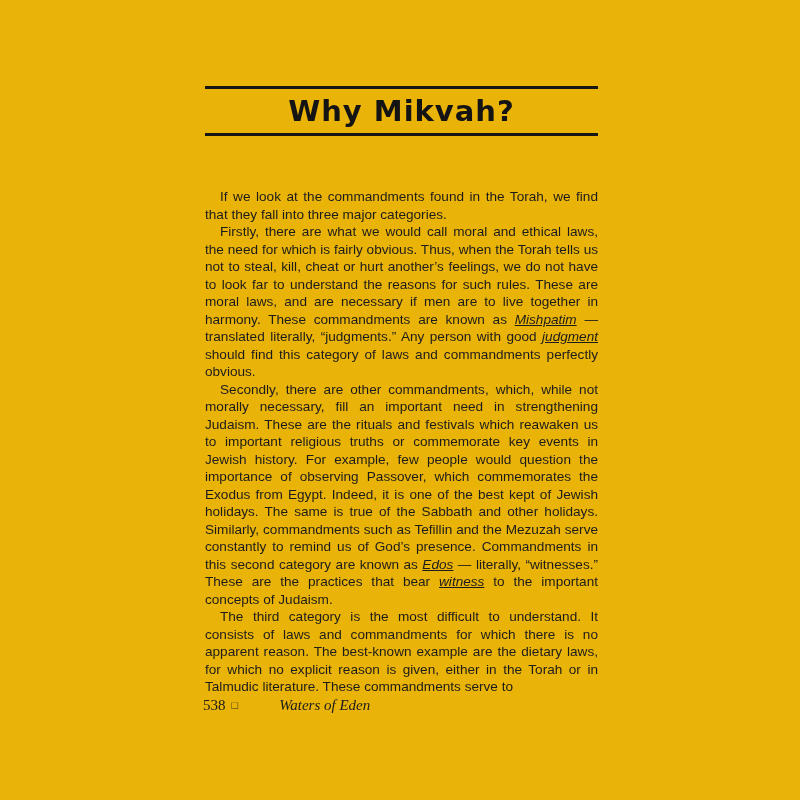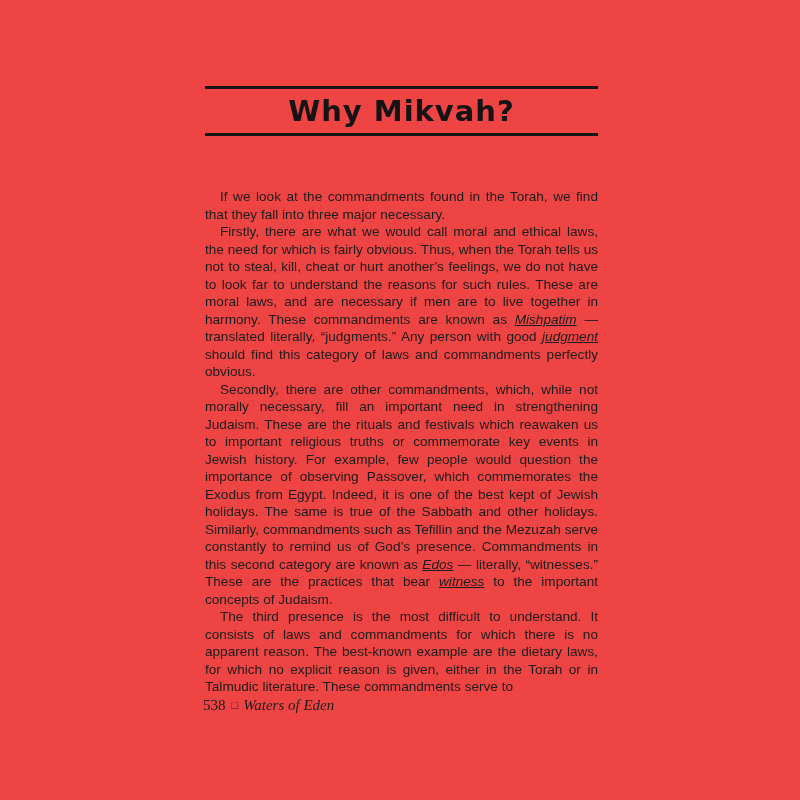--- a/index.html
+++ b/index.html
@@ -4,21 +4,21 @@
 <style>
   html, body {
     margin: 0;
     padding: 0;
     background: #ffffff;
   }
   .page {
     position: relative;
     width: 800px;
     height: 800px;
-    background: #ef4444;
+    background: #eab308;
     overflow: hidden;
     font-family: "Liberation Sans", sans-serif;
     color: #1b1b1b;
   }
   .content {
     position: absolute;
     left: 205px;
     top: 86px;
     width: 393px;
   }
@@ -64,35 +64,36 @@
   .page-footer .sep {
     display: inline-block;
     margin: 0 5px 0 6px;
     font-size: 11px;
     position: relative;
     top: -1px;
     color: #2a2a2a;
   }
   .page-footer .book {
     font-style: italic;
+    margin-left: 36px;
   }
 </style>
 </head>
 <body>
 
 <div class="page">
   <div class="content">
     <div class="title-block">
       <div class="rule"></div>
       <h1 class="chapter-title">Why Mikvah?</h1>
       <div class="rule"></div>
     </div>
     <div class="body-text">
-        <p><span>If we look at the commandments found in the Torah, we find that they fall into three major necessary.</span></p>
+        <p><span>If we look at the commandments found in the Torah, we find that they fall into three major categories.</span></p>
         <p><span>Firstly, there are what we would call moral and ethical laws, the need for which is fairly obvious. Thus, when the Torah tells us not to steal, kill, cheat or hurt another’s feelings, we do not have to look far to understand the reasons for such rules. These are moral laws, and are necessary if men are to live together in harmony. These commandments are known as </span><em>Mishpatim</em><span> — translated literally, “judgments.” Any person with good </span><em>judgment</em><span> should find this category of laws and commandments perfectly obvious.</span></p>
         <p><span>Secondly, there are other commandments, which, while not morally necessary, fill an important need in strengthening Judaism. These are the rituals and festivals which reawaken us to important religious truths or commemorate key events in Jewish history. For example, few people would question the importance of observing Passover, which commemorates the Exodus from Egypt. Indeed, it is one of the best kept of Jewish holidays. The same is true of the Sabbath and other holidays. Similarly, commandments such as Tefillin and the Mezuzah serve constantly to remind us of God’s presence. Commandments in this second category are known as </span><em>Edos</em><span> — literally, “witnesses.” These are the practices that bear </span><em>witness</em><span> to the important concepts of Judaism.</span></p>
-        <p><span>The third presence is the most difficult to understand. It consists of laws and commandments for which there is no apparent reason. The best-known example are the dietary laws, for which no explicit reason is given, either in the Torah or in Talmudic literature. These commandments serve to</span></p>
+        <p><span>The third category is the most difficult to understand. It consists of laws and commandments for which there is no apparent reason. The best-known example are the dietary laws, for which no explicit reason is given, either in the Torah or in Talmudic literature. These commandments serve to</span></p>
       </div>
   </div>
   <div class="page-footer">
     <span class="num">538</span><span class="sep">□</span><span class="book">Waters of Eden</span>
   </div>
 </div>
 
 </body></html>

